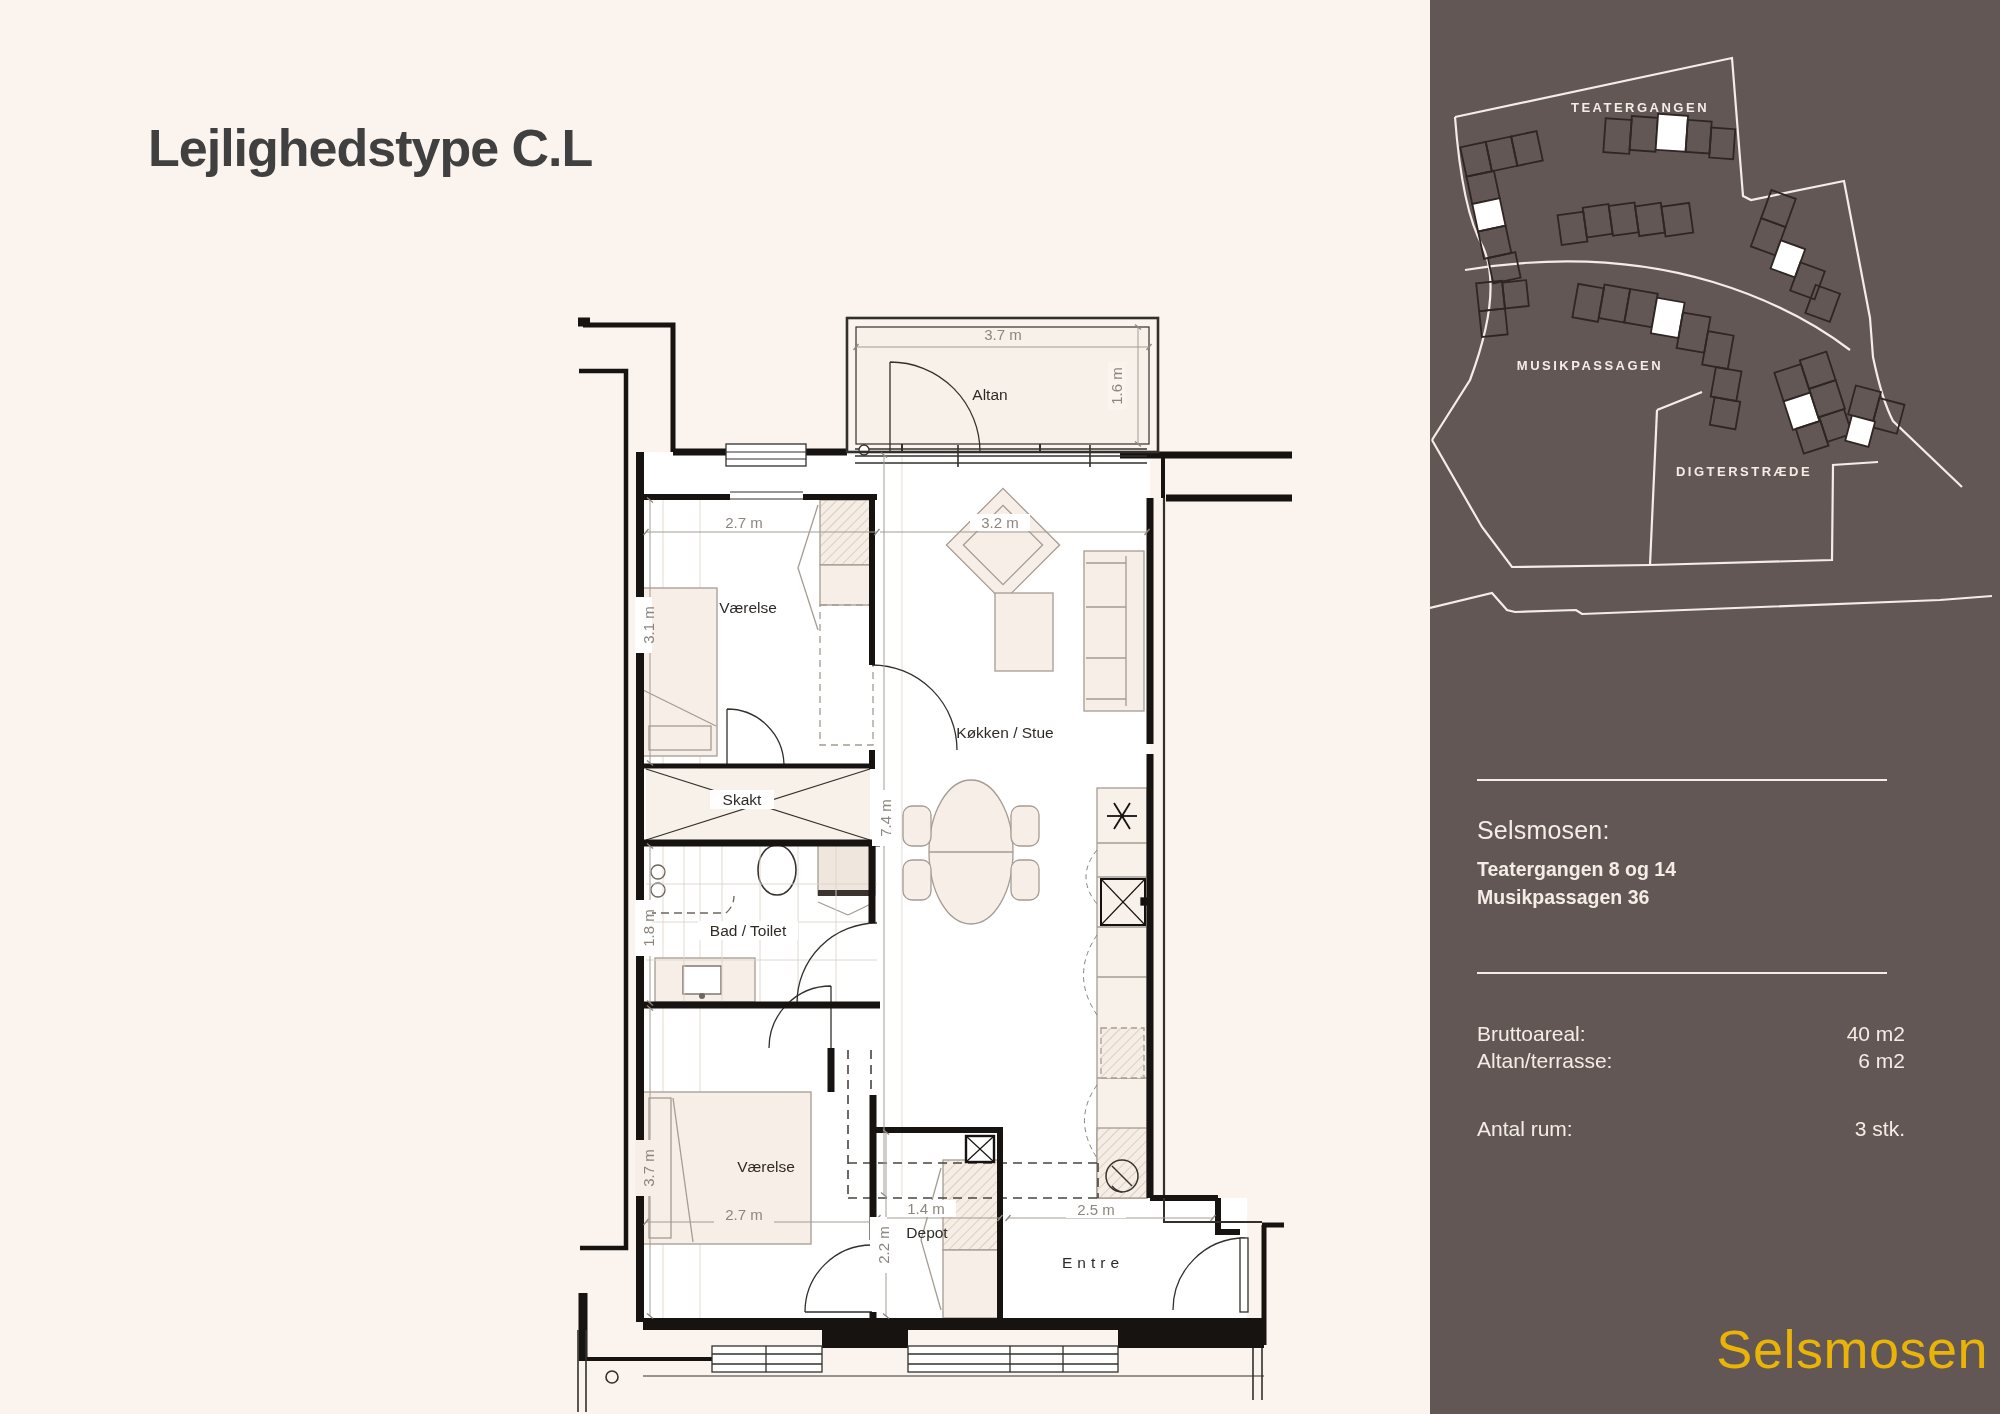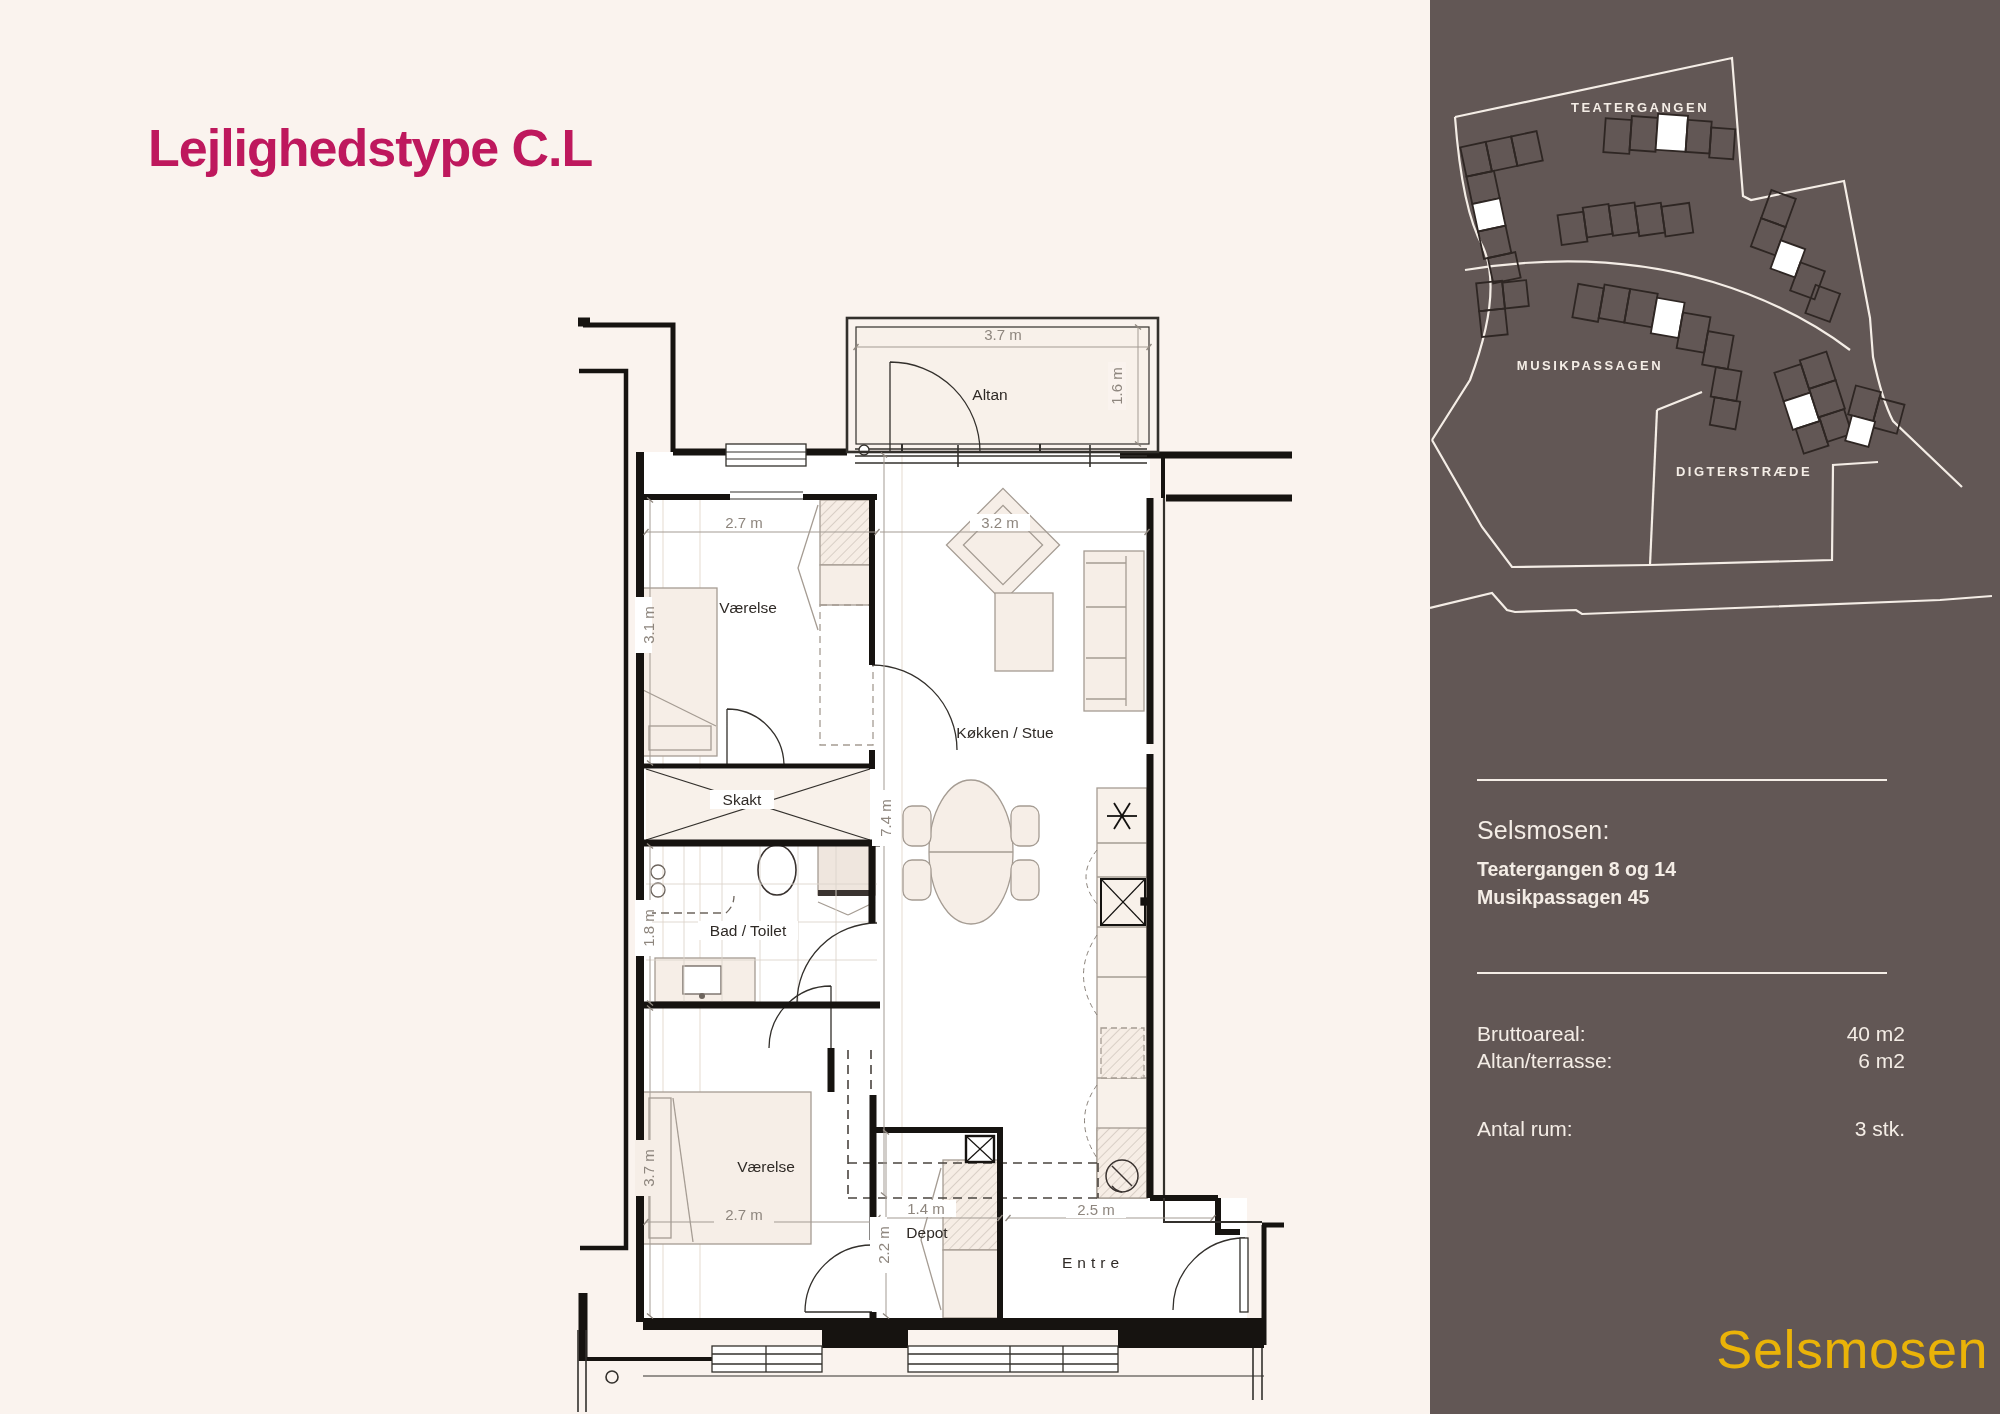--- a/index.html
+++ b/index.html
@@ -1,19 +1,19 @@
 <!DOCTYPE html>
 <html><head>
 <meta charset="utf-8">
 <style>
   html,body{margin:0;padding:0;background:#faf3ee;}
   .stage{position:relative;width:2000px;height:1414px;background:#faf3ee;overflow:hidden;
          font-family:"Liberation Sans",sans-serif;}
   .page-title{position:absolute;left:148px;top:118px;margin:0;font-size:52px;font-weight:bold;
-              letter-spacing:-1px;color:#be185d;}
+              letter-spacing:-1px;color:#404040;}
   svg text{font-family:"Liberation Sans",sans-serif;}
   .plan-svg{position:absolute;left:0;top:0;}
   
   .sidebar{position:absolute;left:1430px;top:0;width:650px;height:1414px;background:#625755;color:#f4ede6;}
   .map-svg{position:absolute;left:0;top:0;}
   .divider{position:absolute;left:47px;width:410px;height:0;border-top:2px solid #f4ede6;}
   .divider.d1{top:779px;} .divider.d2{top:972px;}
   .addr{position:absolute;left:47px;top:816px;right:90px;}
   .addr h3{margin:0 0 10px 0;font-size:25px;font-weight:normal;letter-spacing:.2px;}
   .addr p{margin:0;font-size:19.5px;line-height:28px;font-weight:bold;}
@@ -458,21 +458,21 @@
         <text x="160" y="370">MUSIKPASSAGEN</text>
         <text x="314" y="476">DIGTERSTRÆDE</text>
       </g>
     </svg>
 
     <div class="divider d1"></div>
 
     <div class="addr">
       <h3>Selsmosen:</h3>
       <p>Teatergangen 8 og 14</p>
-      <p>Musikpassagen 45</p>
+      <p>Musikpassagen 36</p>
     </div>
 
     <div class="divider d2"></div>
 
     <div class="facts">
       <div class="fact-row">
         <span>Bruttoareal:</span>
         <span>40 m2</span>
       </div>
       <div class="fact-row">

